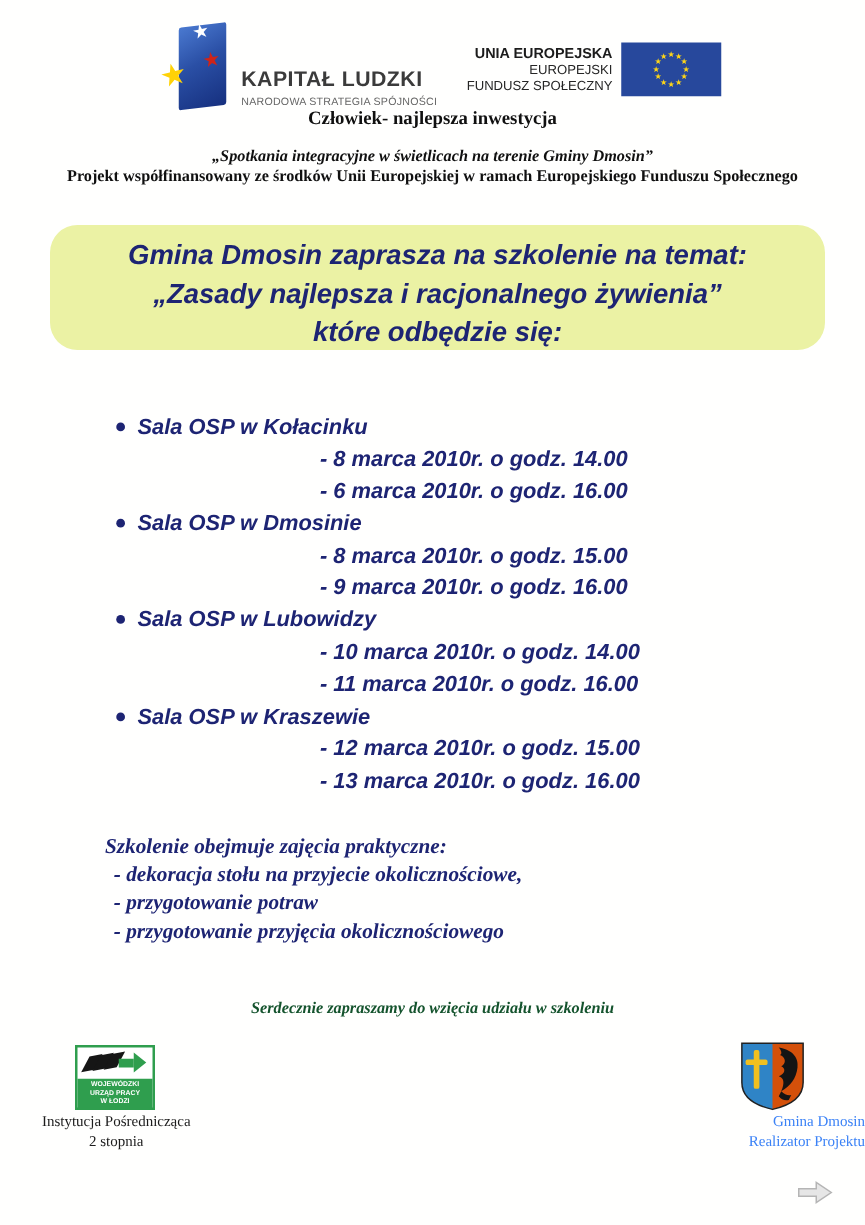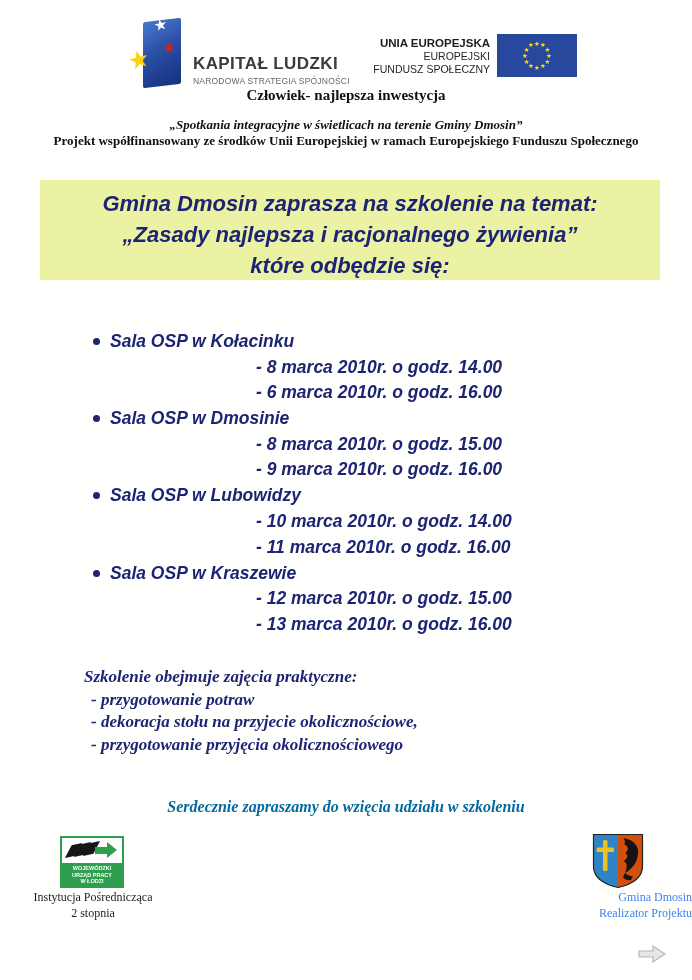--- a/index.html
+++ b/index.html
@@ -35,21 +35,21 @@
            font-weight:700; font-size:15px; color:#101010; }
   .project-title { position:absolute; left:0; top:117px; width:100%; text-align:center;
            font-style:italic; font-weight:700; font-size:13px; color:#101010; }
   .cofinance { position:absolute; left:0; top:133px; width:100%; text-align:center;
            font-weight:700; font-size:13px; color:#101010; }
 
   
   .invite-box {
     position:absolute; left:40px; top:180px; width:620px; height:100px;
     background:#ebf2a4; box-sizing:border-box; padding-top:8px; text-align:center;
-    color:#1d2473; font-family:"Liberation Sans", sans-serif; font-style:italic; font-weight:700;
+    color:#1d2473; font-family:"Liberation Sans", sans-serif; font-style:italic; font-weight:700;border-radius:22px;
   }
   .invite-line { font-size:22px; line-height:31px; }
 
   
   .schedule {
     position:absolute; left:0; top:329px; width:692px;
     color:#1d2473; font-family:"Liberation Sans", sans-serif;
     font-style:italic; font-weight:700; font-size:17.5px;
   }
   .venue-line { padding-left:93px; height:25.7px; display:flex; align-items:center; }
@@ -58,21 +58,21 @@
 
   
   .practical {
     position:absolute; left:84px; top:666px;
     color:#1d2473; font-style:italic; font-weight:700; font-size:17px; line-height:22.5px;
   }
   .practical-item { margin-left:7px; }
 
   .closing {
     position:absolute; left:0; top:798px; width:100%; text-align:center;
-    color:#0369a1; font-style:italic; font-weight:700; font-size:16px;
+    color:#14532d; font-style:italic; font-weight:700; font-size:13px;
   }
 
   
   .wup-box {
     position:absolute; left:60px; top:836px; width:64px; height:52px;
     border:2px solid #2f9e4e; background:#fff; box-sizing:border-box;
   }
   .wup-art { position:relative; height:25px; overflow:hidden; }
   .chev { position:absolute; width:9px; height:13px; background:#161616; transform:skewX(-38deg) rotate(-14deg); }
   .chev1 { left:7px;  top:6px; }
@@ -173,22 +173,22 @@
     <div class="venue-line">
       <span class="bullet"></span>
       <span>Sala OSP w Kraszewie</span>
     </div>
     <div class="date-line">- 12 marca 2010r. o godz. 15.00</div>
     <div class="date-line">- 13 marca 2010r. o godz. 16.00</div>
   </div>
 
   <div class="practical">
     <div>Szkolenie obejmuje zajęcia praktyczne:</div>
+    <div class="practical-item">- dekoracja stołu na przyjecie okolicznościowe,</div>
     <div class="practical-item">- przygotowanie potraw</div>
-    <div class="practical-item">- dekoracja stołu na przyjecie okolicznościowe,</div>
     <div class="practical-item">- przygotowanie przyjęcia okolicznościowego</div>
   </div>
 
   <div class="closing">Serdecznie zapraszamy do wzięcia udziału w szkoleniu</div>
 
   <div class="wup-box">
     <div class="wup-art">
       <span class="chev chev1"></span>
       <span class="chev chev2"></span>
       <span class="chev chev3"></span>

